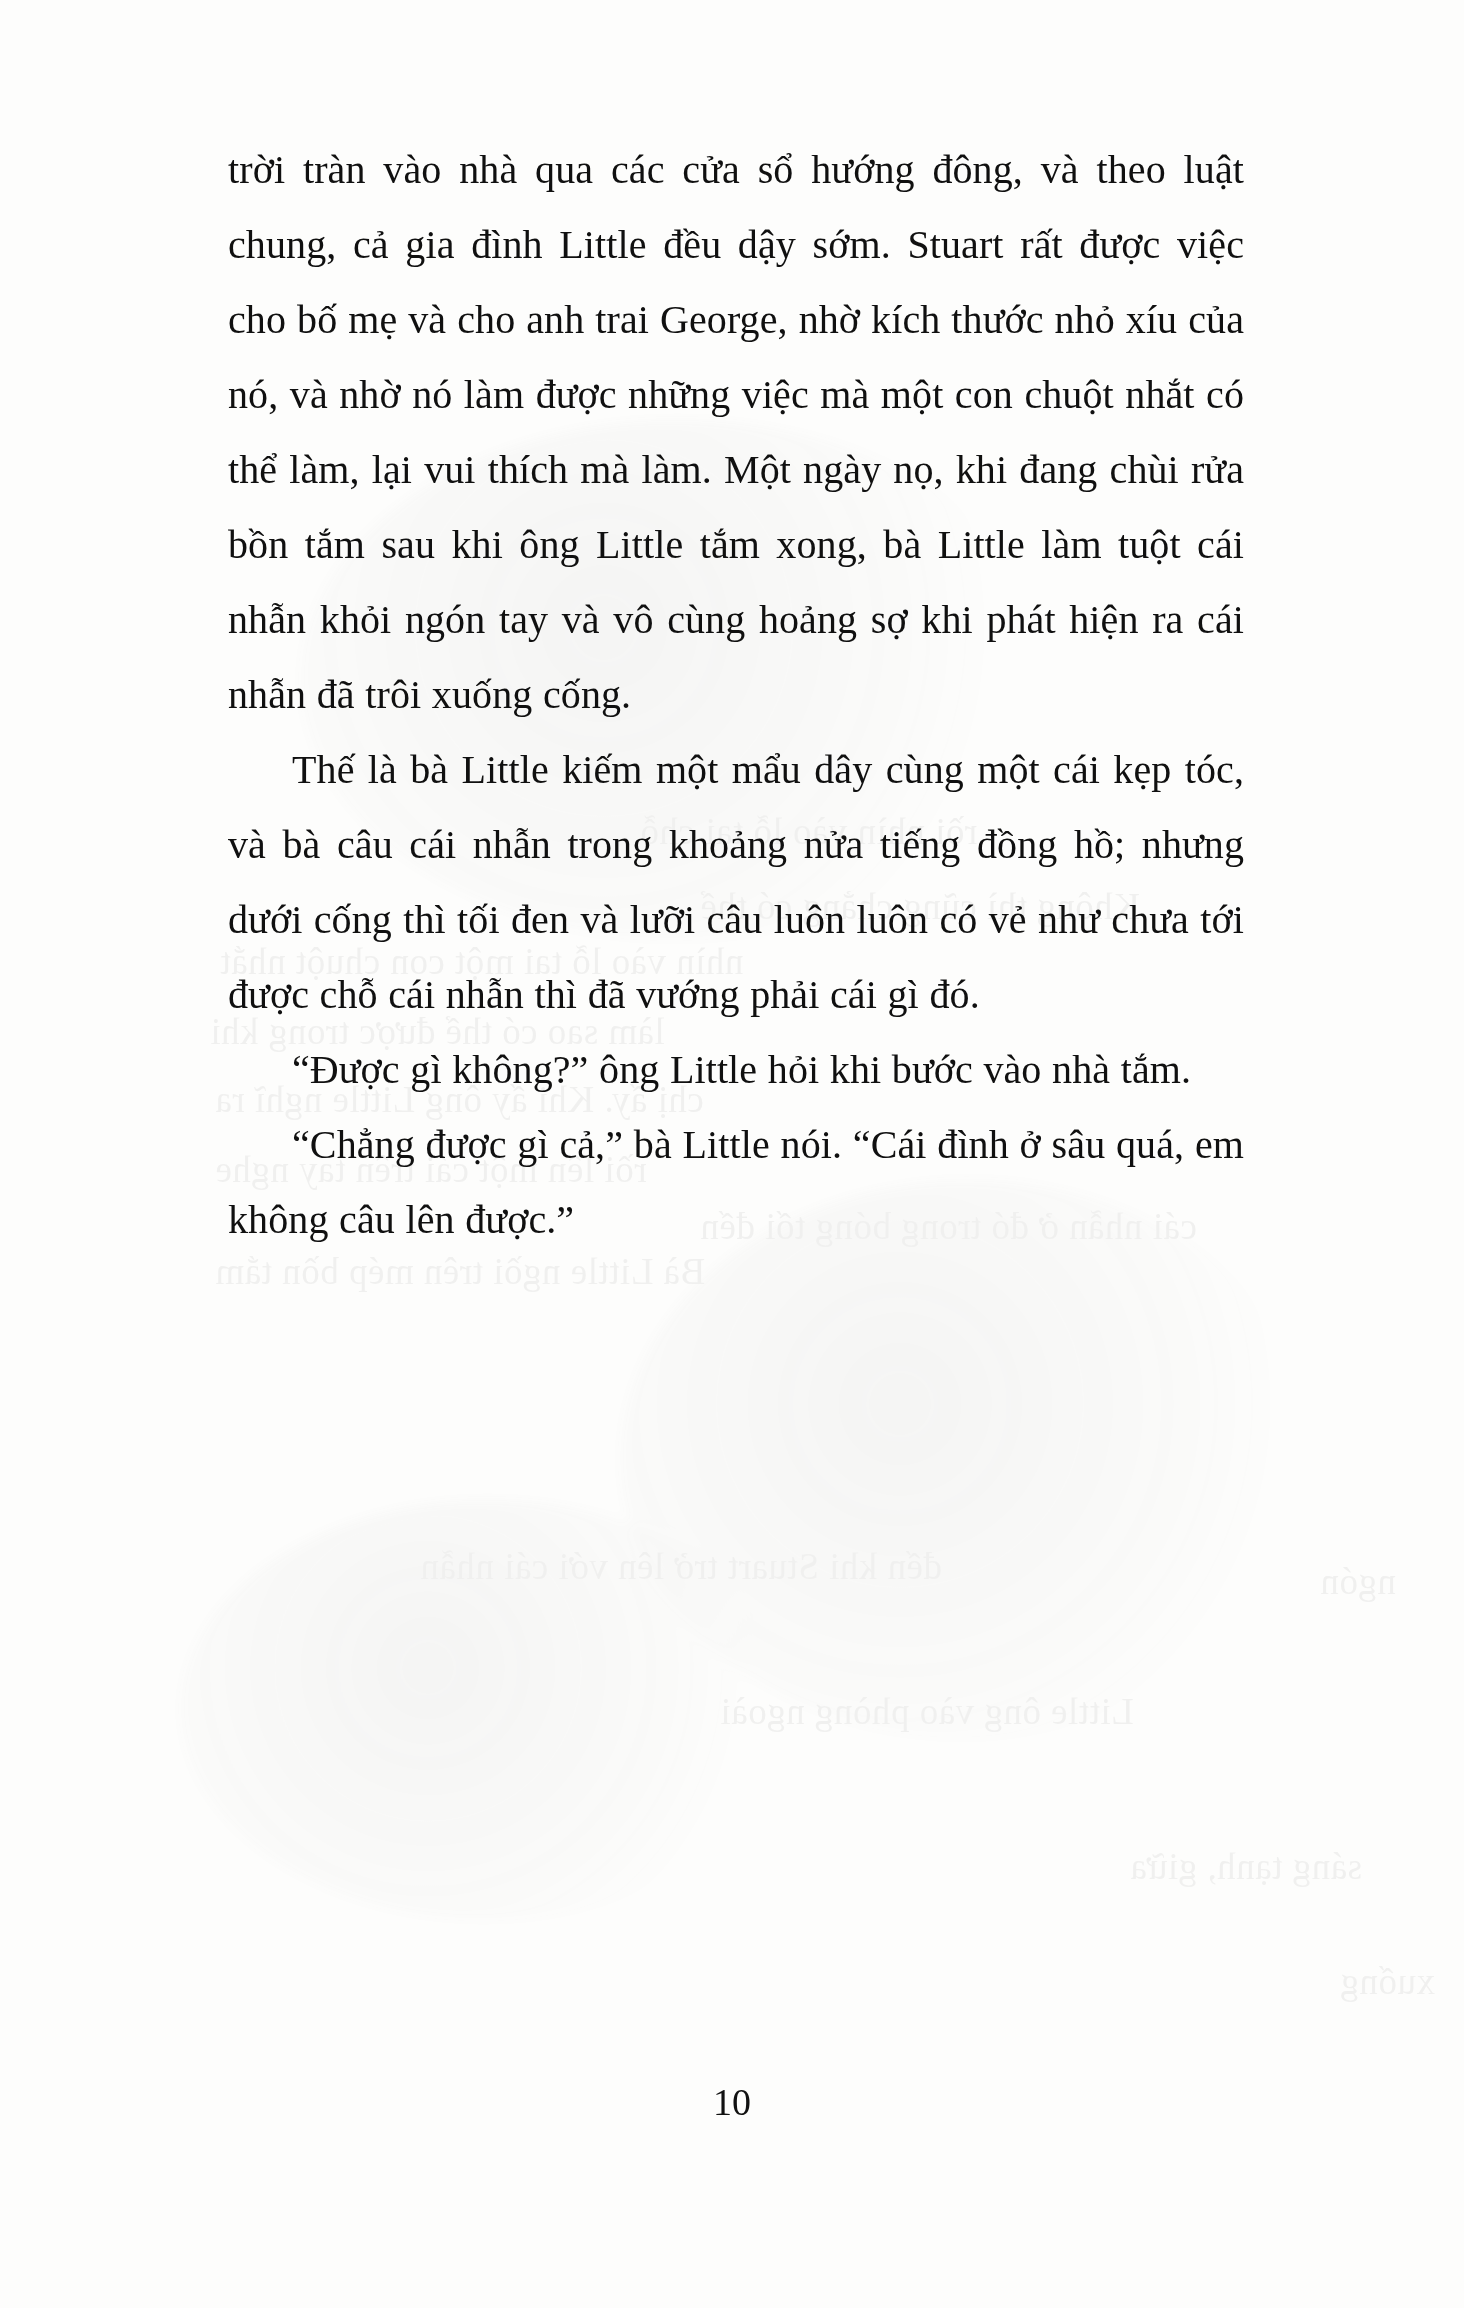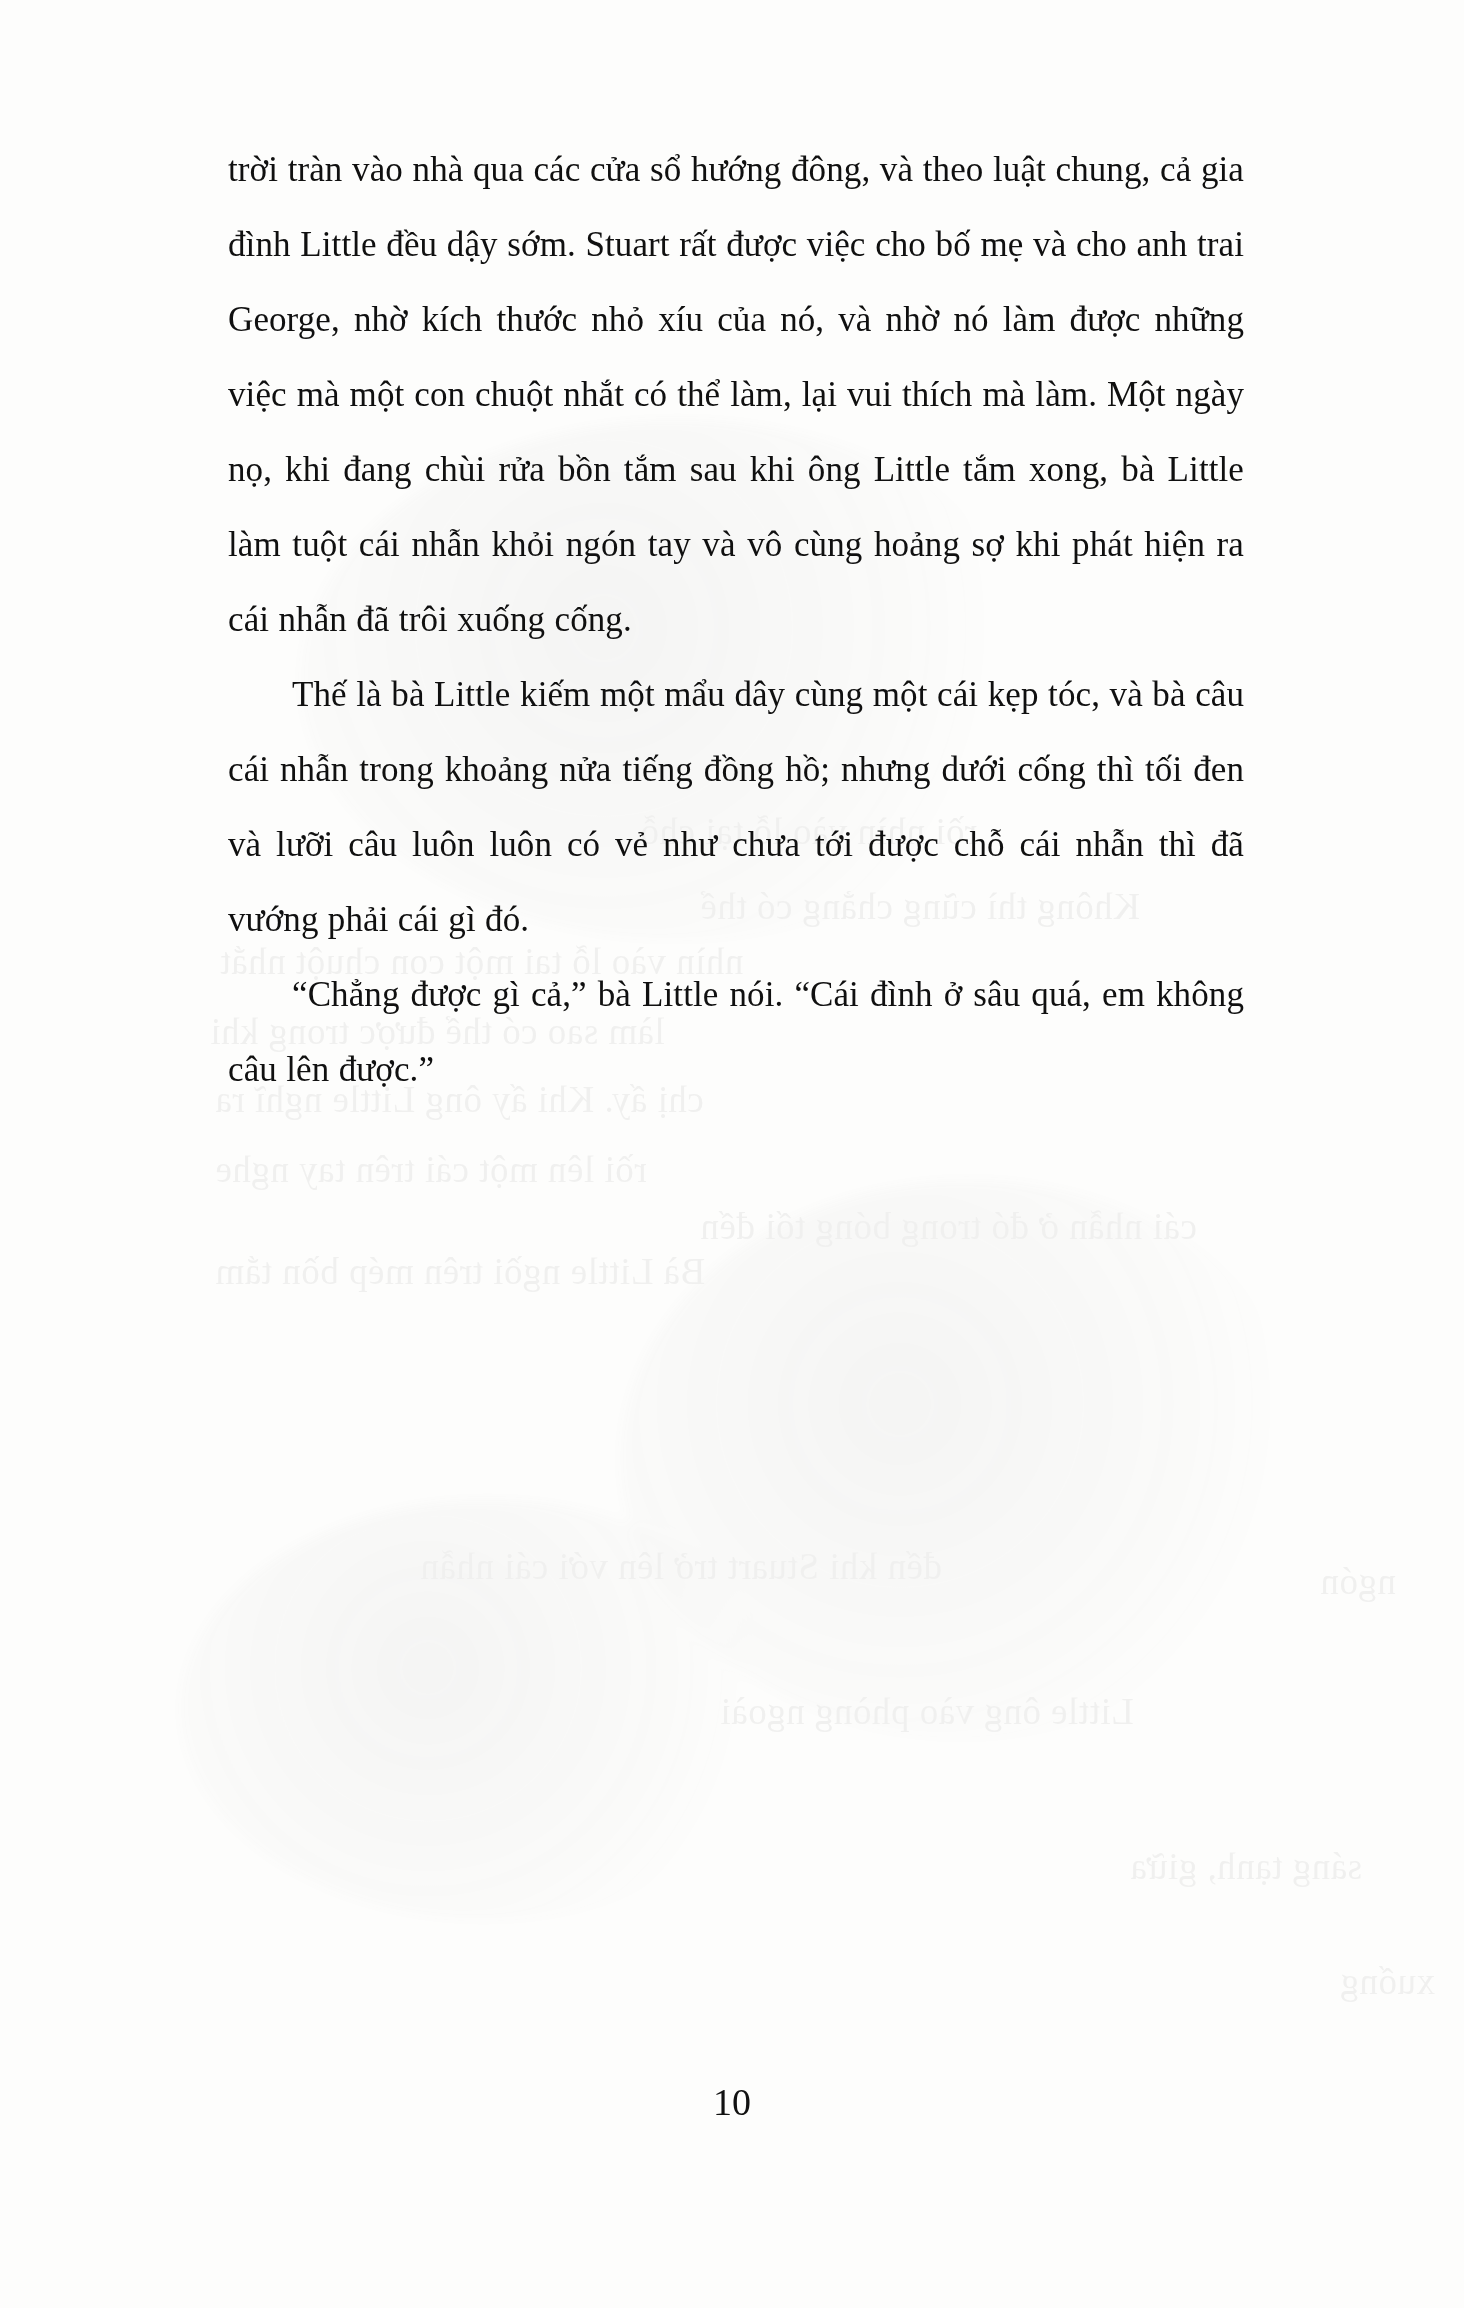--- a/index.html
+++ b/index.html
@@ -47,21 +47,21 @@
     filter: blur(6px);
   }
   .text-col {
     position: absolute;
     left: 228px;
     top: 132px;
     width: 1016px;
   }
   p.para {
     margin: 0;
-    font-size: 35px;
+    font-size: 40px;
     line-height: 75px;
     color: #101010;
     text-align: justify;
     text-justify: inter-word;
     letter-spacing: 0.1px;
     word-spacing: 0.5px;
   }
   p.para.indent {
     text-indent: 64px;
   }
@@ -99,18 +99,19 @@
     <div class="bleed-line" style="left:420px; top:1545px;">đến khi Stuart trở lên với cái nhẫn</div>
     <div class="bleed-line" style="left:1320px; top:1560px;">ngón</div>
     <div class="bleed-line" style="left:720px; top:1690px;">Little ông vào phòng ngoài</div>
     <div class="bleed-line" style="left:1130px; top:1845px;">sáng tạnh, giữa</div>
     <div class="bleed-line" style="left:1340px; top:1960px;">xuống</div>
   </div>
 
   <div class="text-col">
     <p class="para cont">trời tràn vào nhà qua các cửa sổ hướng đông, và theo luật chung, cả gia đình Little đều dậy sớm. Stuart rất được việc cho bố mẹ và cho anh trai George, nhờ kích thước nhỏ xíu của nó, và nhờ nó làm được những việc mà một con chuột nhắt có thể làm, lại vui thích mà làm. Một ngày nọ, khi đang chùi rửa bồn tắm sau khi ông Little tắm xong, bà Little làm tuột cái nhẫn khỏi ngón tay và vô cùng hoảng sợ khi phát hiện ra cái nhẫn đã trôi xuống cống.</p>
     <p class="para indent">Thế là bà Little kiếm một mẩu dây cùng một cái kẹp tóc, và bà câu cái nhẫn trong khoảng nửa tiếng đồng hồ; nhưng dưới cống thì tối đen và lưỡi câu luôn luôn có vẻ như chưa tới được chỗ cái nhẫn thì đã vướng phải cái gì đó.</p>
+    <p class="para indent">“Được gì không?” ông Little hỏi khi bước vào nhà tắm.</p>
     <p class="para indent">“Chẳng được gì cả,” bà Little nói. “Cái đình ở sâu quá, em không câu lên được.”</p>
   </div>
 
   <div class="folio">10</div>
 
 </div>
 
 </body></html>

